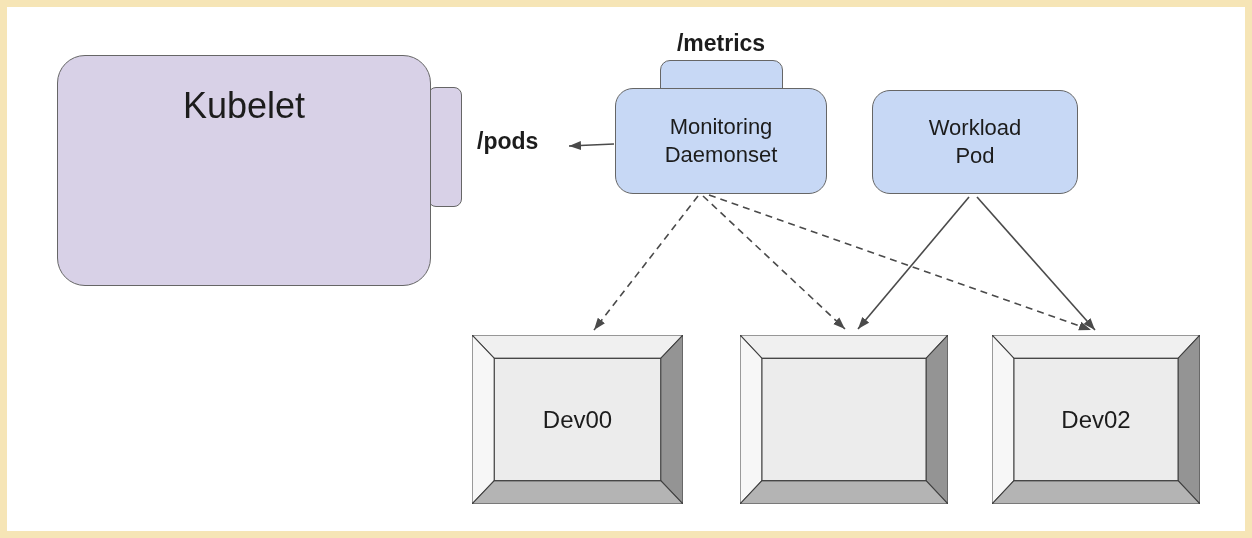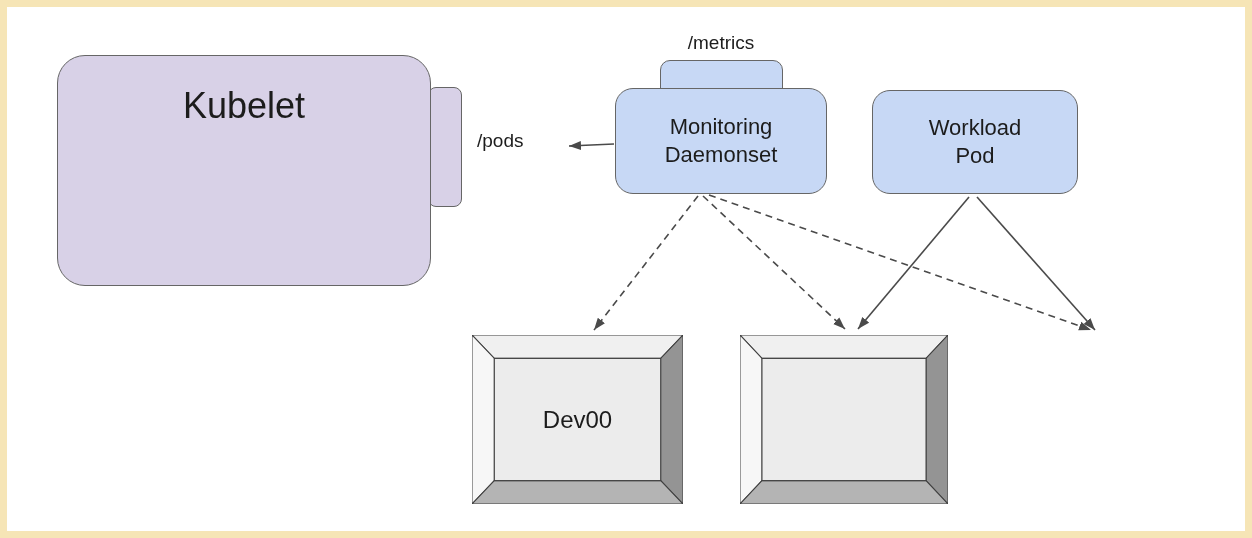--- a/index.html
+++ b/index.html
@@ -28,21 +28,21 @@
                   display: flex; justify-content: center; align-items: flex-start; padding-top: 30px;
                   font-size: 36px; line-height: 40px; }
   .metrics-tab  { left: 653px; top: 53px;  width: 123px; height: 45px;  border-radius: 10px 10px 0 0; }
   .md-box       { left: 608px; top: 81px;  width: 212px; height: 106px; border-radius: 18px;
                   display: flex; flex-direction: column; justify-content: center; align-items: center;
                   font-size: 22px; line-height: 28px; }
   .wp-box       { left: 865px; top: 83px;  width: 206px; height: 104px; border-radius: 18px;
                   display: flex; flex-direction: column; justify-content: center; align-items: center;
                   font-size: 22px; line-height: 28px; }
 
-  .endpoint-label { position: absolute; font-size: 19px; line-height: 24px; }
+  .endpoint-label { position: absolute; font-size: 23px; line-height: 24px; font-weight: bold; }
   .metrics-label  { left: 634px; top: 24px; width: 160px; text-align: center; }
   .pods-label     { left: 470px; top: 122px; width: 90px; text-align: left; }
 
   .dev { position: absolute; width: 209px; height: 169px; }
   .dev-00 { left: 465px; top: 328px; width: 211px; }
   .dev-01 { left: 733px; top: 328px; width: 208px; }
   .dev-02 { left: 985px; top: 328px; width: 208px; }
   .dev svg { position: absolute; inset: 0; width: 100%; height: 100%; }
   .dev-label {
     position: absolute; inset: 22px;
@@ -106,15 +106,25 @@
     <div class="dev dev-01">
       <svg viewBox="0 0 208 159" preserveAspectRatio="none">
         <polygon points="0,0 208,0 186,22 22,22" fill="var(--bevel_top)" stroke="var(--bevel_stroke)" stroke-width="1"></polygon>
         <polygon points="0,0 22,22 22,137 0,159" fill="var(--bevel_left)" stroke="var(--bevel_stroke)" stroke-width="1"></polygon>
         <polygon points="208,0 208,159 186,137 186,22" fill="var(--bevel_right)" stroke="var(--bevel_stroke)" stroke-width="1"></polygon>
         <polygon points="0,159 22,137 186,137 208,159" fill="var(--bevel_bottom)" stroke="var(--bevel_stroke)" stroke-width="1"></polygon>
         <rect x="22" y="22" width="164" height="115" fill="var(--bevel_face)" stroke="var(--bevel_stroke)" stroke-width="1"></rect>
       </svg>
     </div>
 
+    <div class="dev dev-02">
+      <svg viewBox="0 0 208 159" preserveAspectRatio="none">
+        <polygon points="0,0 208,0 186,22 22,22" fill="var(--bevel_top)" stroke="var(--bevel_stroke)" stroke-width="1"></polygon>
+        <polygon points="0,0 22,22 22,137 0,159" fill="var(--bevel_left)" stroke="var(--bevel_stroke)" stroke-width="1"></polygon>
+        <polygon points="208,0 208,159 186,137 186,22" fill="var(--bevel_right)" stroke="var(--bevel_stroke)" stroke-width="1"></polygon>
+        <polygon points="0,159 22,137 186,137 208,159" fill="var(--bevel_bottom)" stroke="var(--bevel_stroke)" stroke-width="1"></polygon>
+        <rect x="22" y="22" width="164" height="115" fill="var(--bevel_face)" stroke="var(--bevel_stroke)" stroke-width="1"></rect>
+      </svg>
+      <div class="dev-label">Dev02</div>
+    </div>
 
   </div>
 </div>
 
 </body></html>

